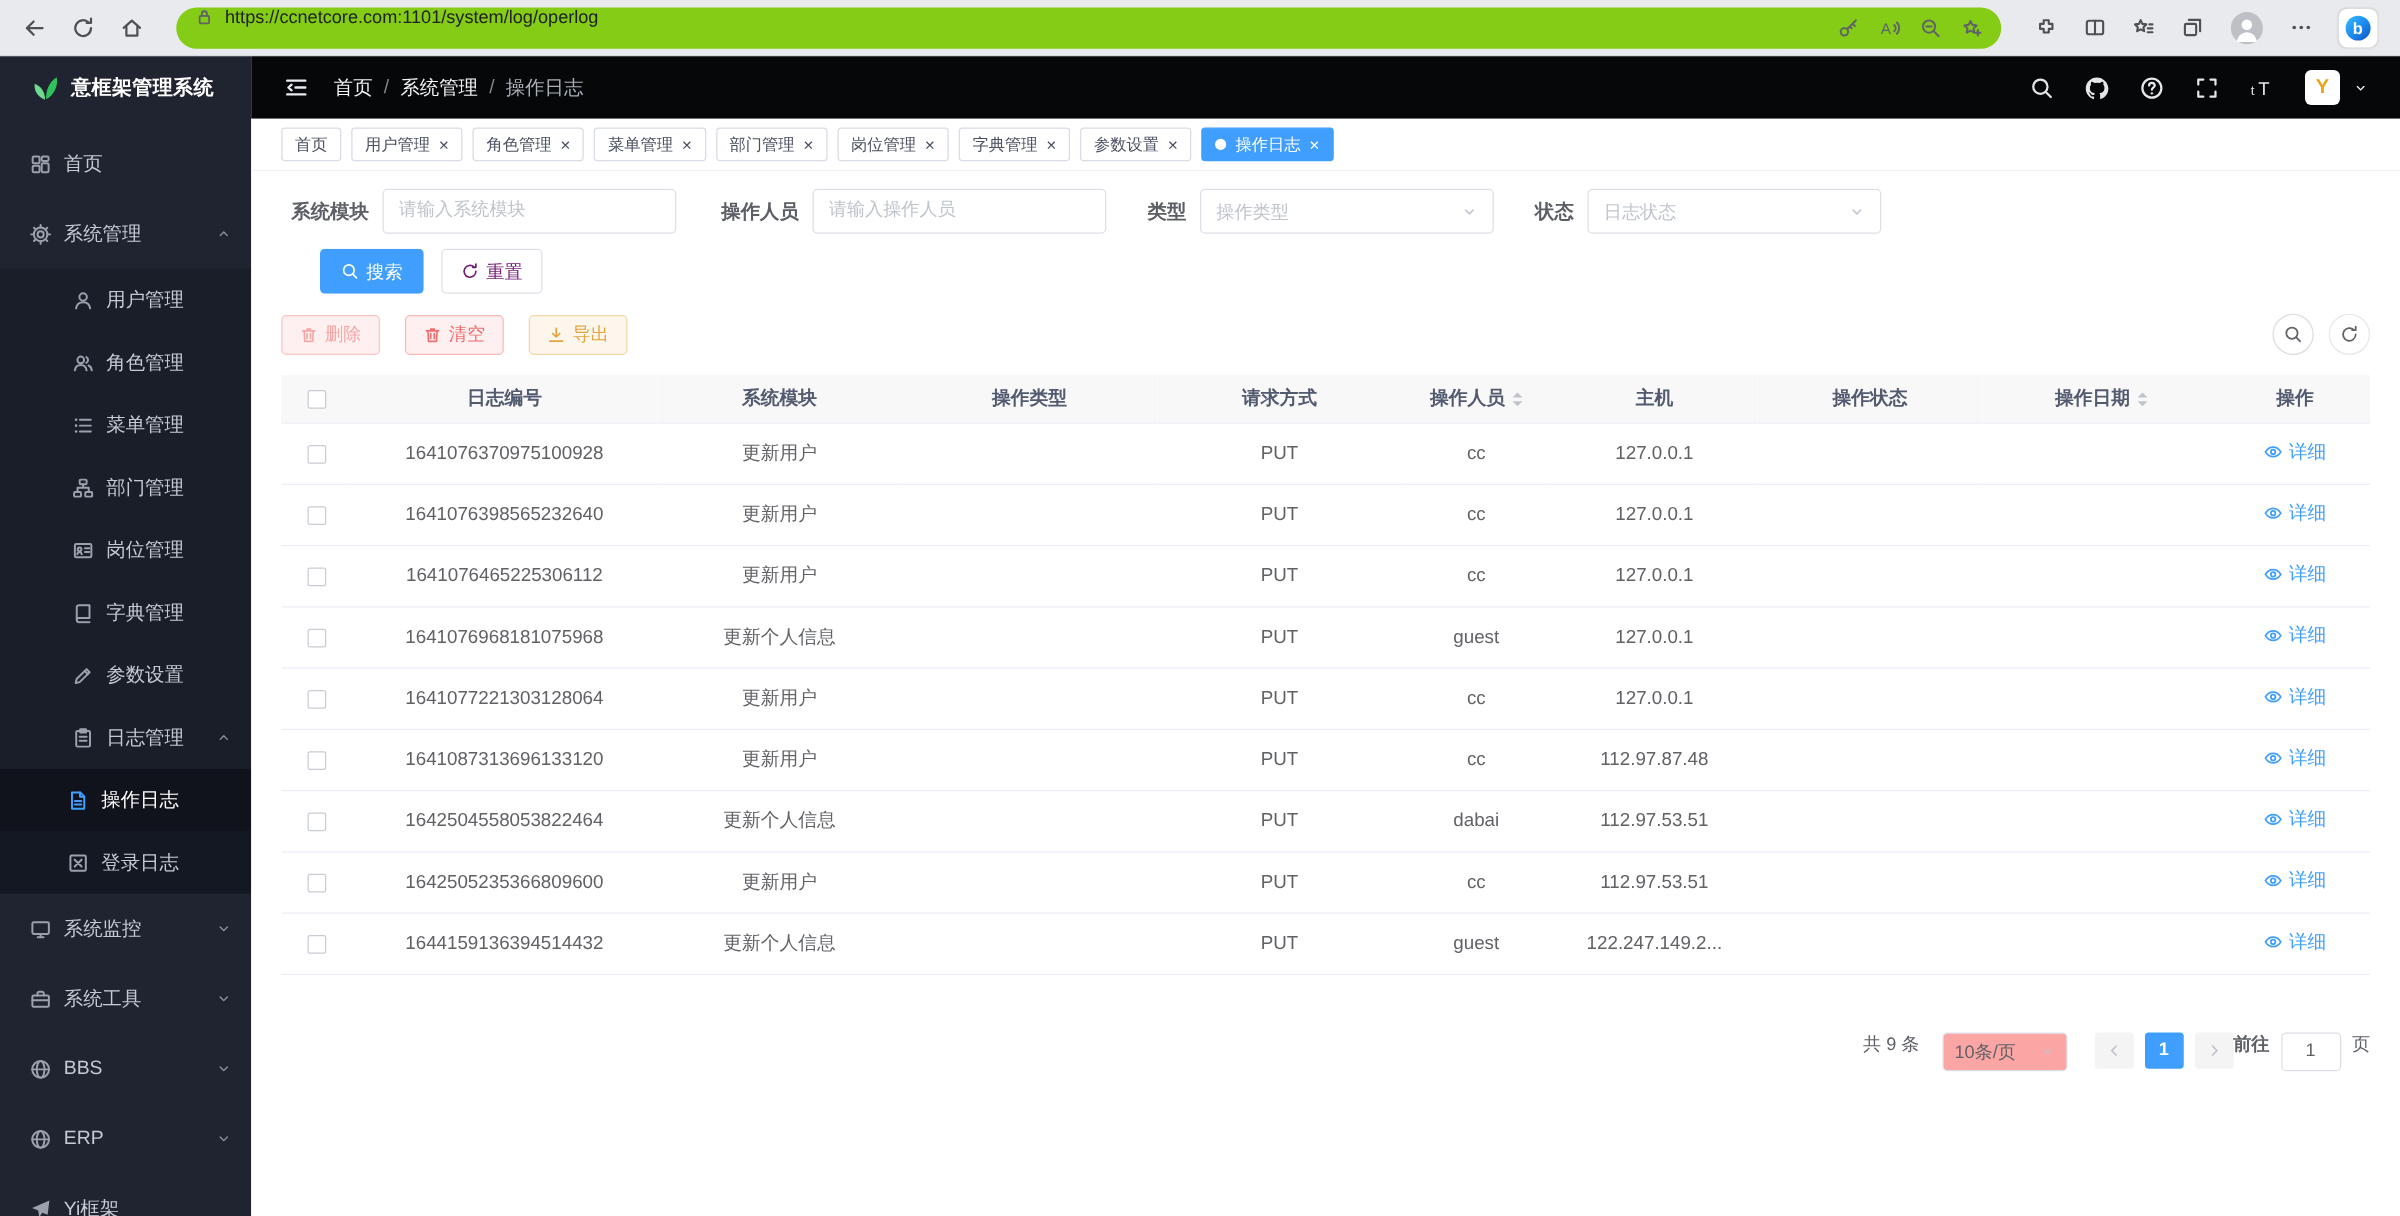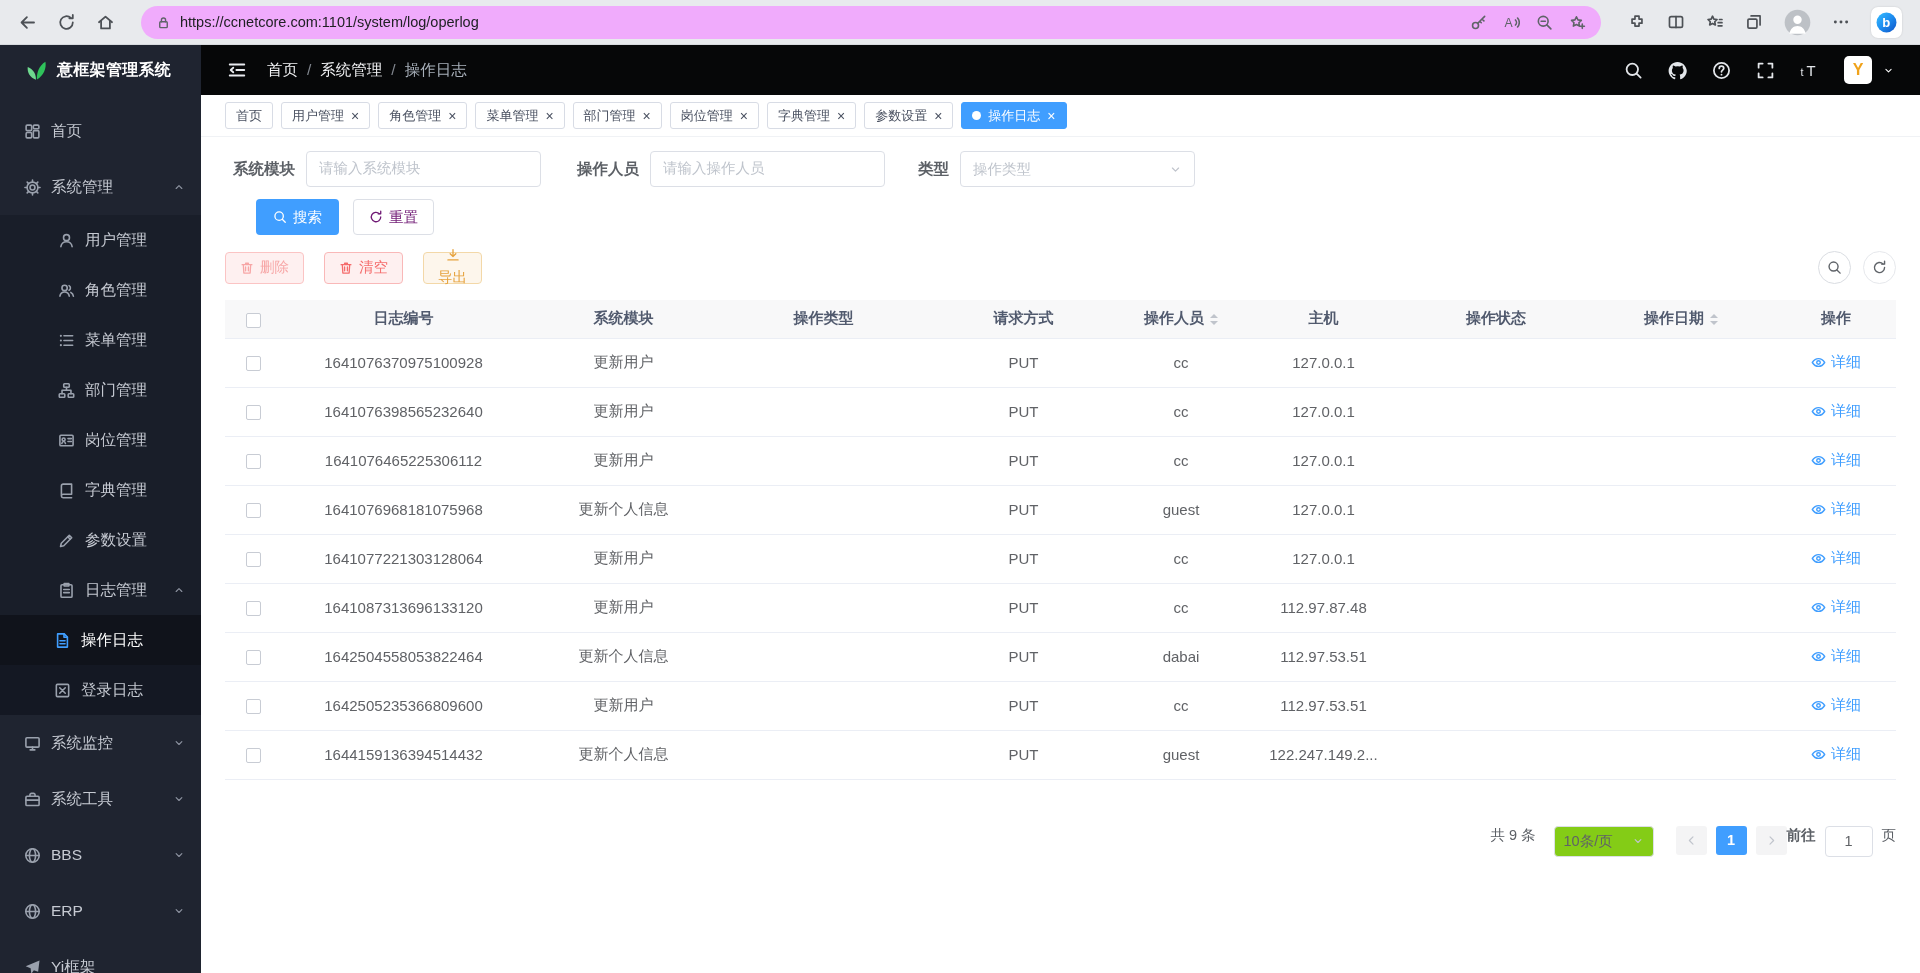--- a/index.html
+++ b/index.html
@@ -6,22 +6,22 @@
   html,body { width:1920px; height:973px; overflow:hidden; background:#fff;
     font-family:"Liberation Sans","DejaVu Sans",sans-serif; }
   .ic { display:inline-flex; flex-shrink:0; }
   .ic svg { width:1em; height:1em; display:block; }
 
   
   .chrome { height:45px; background:#e8eaed; border-bottom:1px solid #d7dade;
     display:flex; align-items:center; padding:0 18px; }
   .chrome-left { display:flex; align-items:center; }
   .chrome-left .n-ic { font-size:19px; color:#4d5156; margin-right:20px; cursor:pointer; }
-  .addr { flex:1; height:33px; background:#f0abfc; border-radius:17px; display:flex;
-    align-items:center; padding:0 15px; margin:0 6px; }
+  .addr { flex:1; height:33px; background:#84cc16; border-radius:17px; display:flex;
+    padding:0 15px; margin:0 6px; }
   .addr .lock { font-size:15px; color:#5f6368; margin-right:9px; }
   .addr .url { flex:1; font-size:14.5px; color:#202124; white-space:nowrap; overflow:hidden; }
   .addr-icons { display:flex; align-items:center; }
   .addr-icons .a-ic { font-size:17px; color:#5f6368; margin-left:16px; cursor:pointer; }
   .chrome-right { display:flex; align-items:center; }
   .chrome-right .c-ic { font-size:18px; color:#4d5156; margin-left:21px; cursor:pointer; }
   .chrome-right .ci-profile { font-size:27px; }
   .chrome-right .ci-bing { width:31px; height:31px; background:#fff; border-radius:7px;
     align-items:center; justify-content:center; font-size:21px; box-shadow:0 0 2px rgba(0,0,0,.15); }
 
@@ -97,21 +97,21 @@
   .btn-search { background:#409eff; color:#fff; height:36px; padding:0 16px; margin-left:31px; }
   .btn-reset  { background:#fff; color:#701a75; border-color:#dcdfe6; height:36px;
     padding:0 15px; margin-left:14px; }
 
   .toolbar { display:flex; align-items:center; margin-top:16px; }
   .btn-del    { background:#fef0f0; border-color:#fbc4c4; color:#f7a6a6; height:32px;
     padding:0 14px; cursor:not-allowed; }
   .btn-clear  { background:#fef0f0; border-color:#f9b8b8; color:#f56c6c; height:32px;
     padding:0 14px; margin-left:20px; }
   .btn-export { background:#fdf6ec; border-color:#f3d8a8; color:#e6a23c; height:32px;
-    padding:0 14px; margin-left:20px;flex-direction:column; }
+    padding:0 14px; margin-left:20px; }
   .toolbar-right { margin-left:auto; display:flex; gap:12px; }
   .circ { width:33px; height:33px; border:1px solid #dadde2; border-radius:50%;
     background:#fff; display:flex; align-items:center; justify-content:center;
     color:#5f6368; font-size:15px; cursor:pointer; }
 
   .tablewrap { margin-top:16px; }
   table { width:100%; border-collapse:collapse; table-layout:fixed; }
   th,td { text-align:center; overflow:hidden; white-space:nowrap; text-overflow:ellipsis; }
   thead th { background:#f8f8f9; color:#515a6e; font-size:15px; font-weight:700;
     height:38px; border-bottom:1px solid #ebeef5; }
@@ -124,21 +124,21 @@
   .sort { display:inline-flex; flex-direction:column; margin-left:6px; vertical-align:middle; }
   .sort i { display:block; width:0; height:0; border:4.5px solid transparent; }
   .sort .up { border-bottom-color:#c0c4cc; border-top-width:0; margin-bottom:2.5px; }
   .sort .down { border-top-color:#c0c4cc; border-bottom-width:0; }
 
   .pager { display:flex; justify-content:flex-end; margin-top:46px;
     font-size:14.5px; color:#5c6066; }
   .pg-total { margin-right:18px; }
   .pg-size { width:100px; height:31px; border:1px solid #dcdfe6; border-radius:4px;
     display:flex; align-items:center; justify-content:space-between; padding:0 9px;
-    color:#606266; cursor:pointer; background:#84cc16; margin-right:22px; }
+    color:#606266; cursor:pointer; background:#fca5a5; margin-right:22px; }
   .pg-size .ic { color:#c0c4cc; font-size:12px; }
   .pg-btn { width:31px; height:29px; background:#f4f4f5; border-radius:3px; display:flex;
     align-items:center; justify-content:center; color:#c0c4cc; font-size:13px; cursor:pointer; }
   .pg-num { width:31px; height:29px; border-radius:3px; background:#409eff; color:#fff;
     display:flex; align-items:center; justify-content:center; margin:0 9px;
     font-weight:600; cursor:pointer; }
   .pg-goto { margin-right:9px;font-weight:bold; }
   .pg-input { width:48px; height:31px; border:1px solid #dcdfe6; border-radius:4px;
     text-align:center; font-size:14.5px; color:#606266; font-family:inherit;
     margin-right:9px; outline:none; }
@@ -574,20 +574,31 @@
           <input class="finput" placeholder="请输入系统模块" style="">
         </div>
         <div class="fgroup">
           <span class="flabel">操作人员</span>
           <input class="finput" placeholder="请输入操作人员" style="">
         </div>
         <div class="fgroup">
           <span class="flabel" style="width:36px">类型</span>
           <div class="fselect">
             <span>操作类型</span>
+            <span class="ic">
+                <svg viewBox="0 0 16 16" fill="none" stroke="currentColor" stroke-width="1.5" stroke-linecap="round" stroke-linejoin="round">
+                  <path d="M4.2 6.2 8 10l3.8-3.8"></path>
+                </svg>
+              </span>
+          </div>
+        </div>
+        <div class="fgroup">
+          <span class="flabel" style="width:36px">状态</span>
+          <div class="fselect">
+            <span>日志状态</span>
             <span class="ic">
                 <svg viewBox="0 0 16 16" fill="none" stroke="currentColor" stroke-width="1.5" stroke-linecap="round" stroke-linejoin="round">
                   <path d="M4.2 6.2 8 10l3.8-3.8"></path>
                 </svg>
               </span>
           </div>
         </div>
       </div>
 
       <div class="frow">

